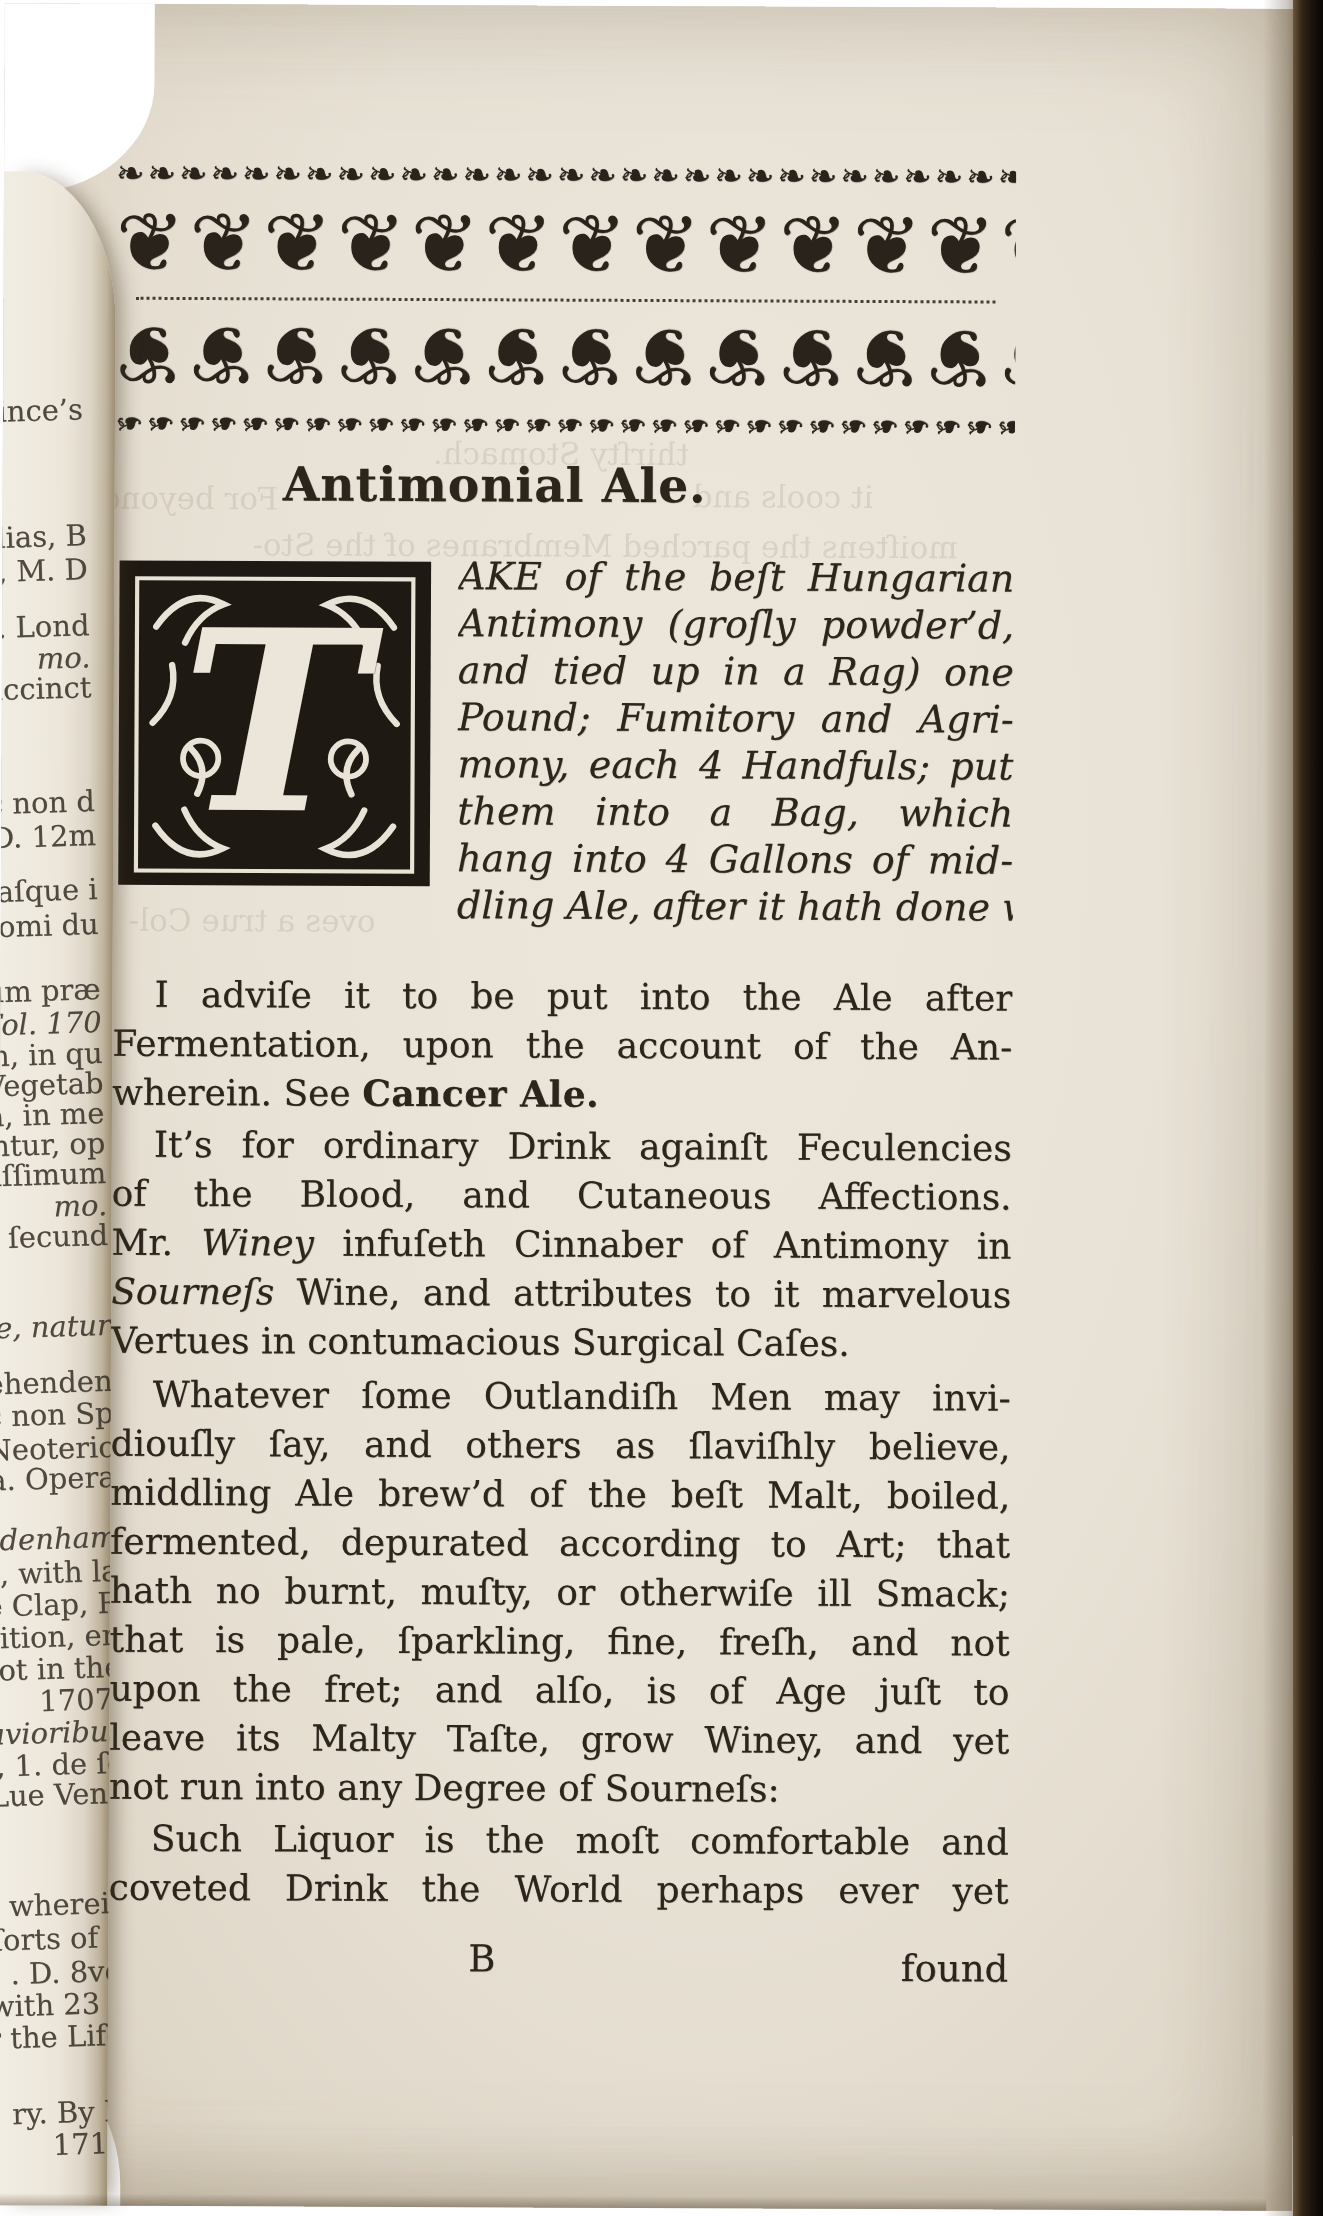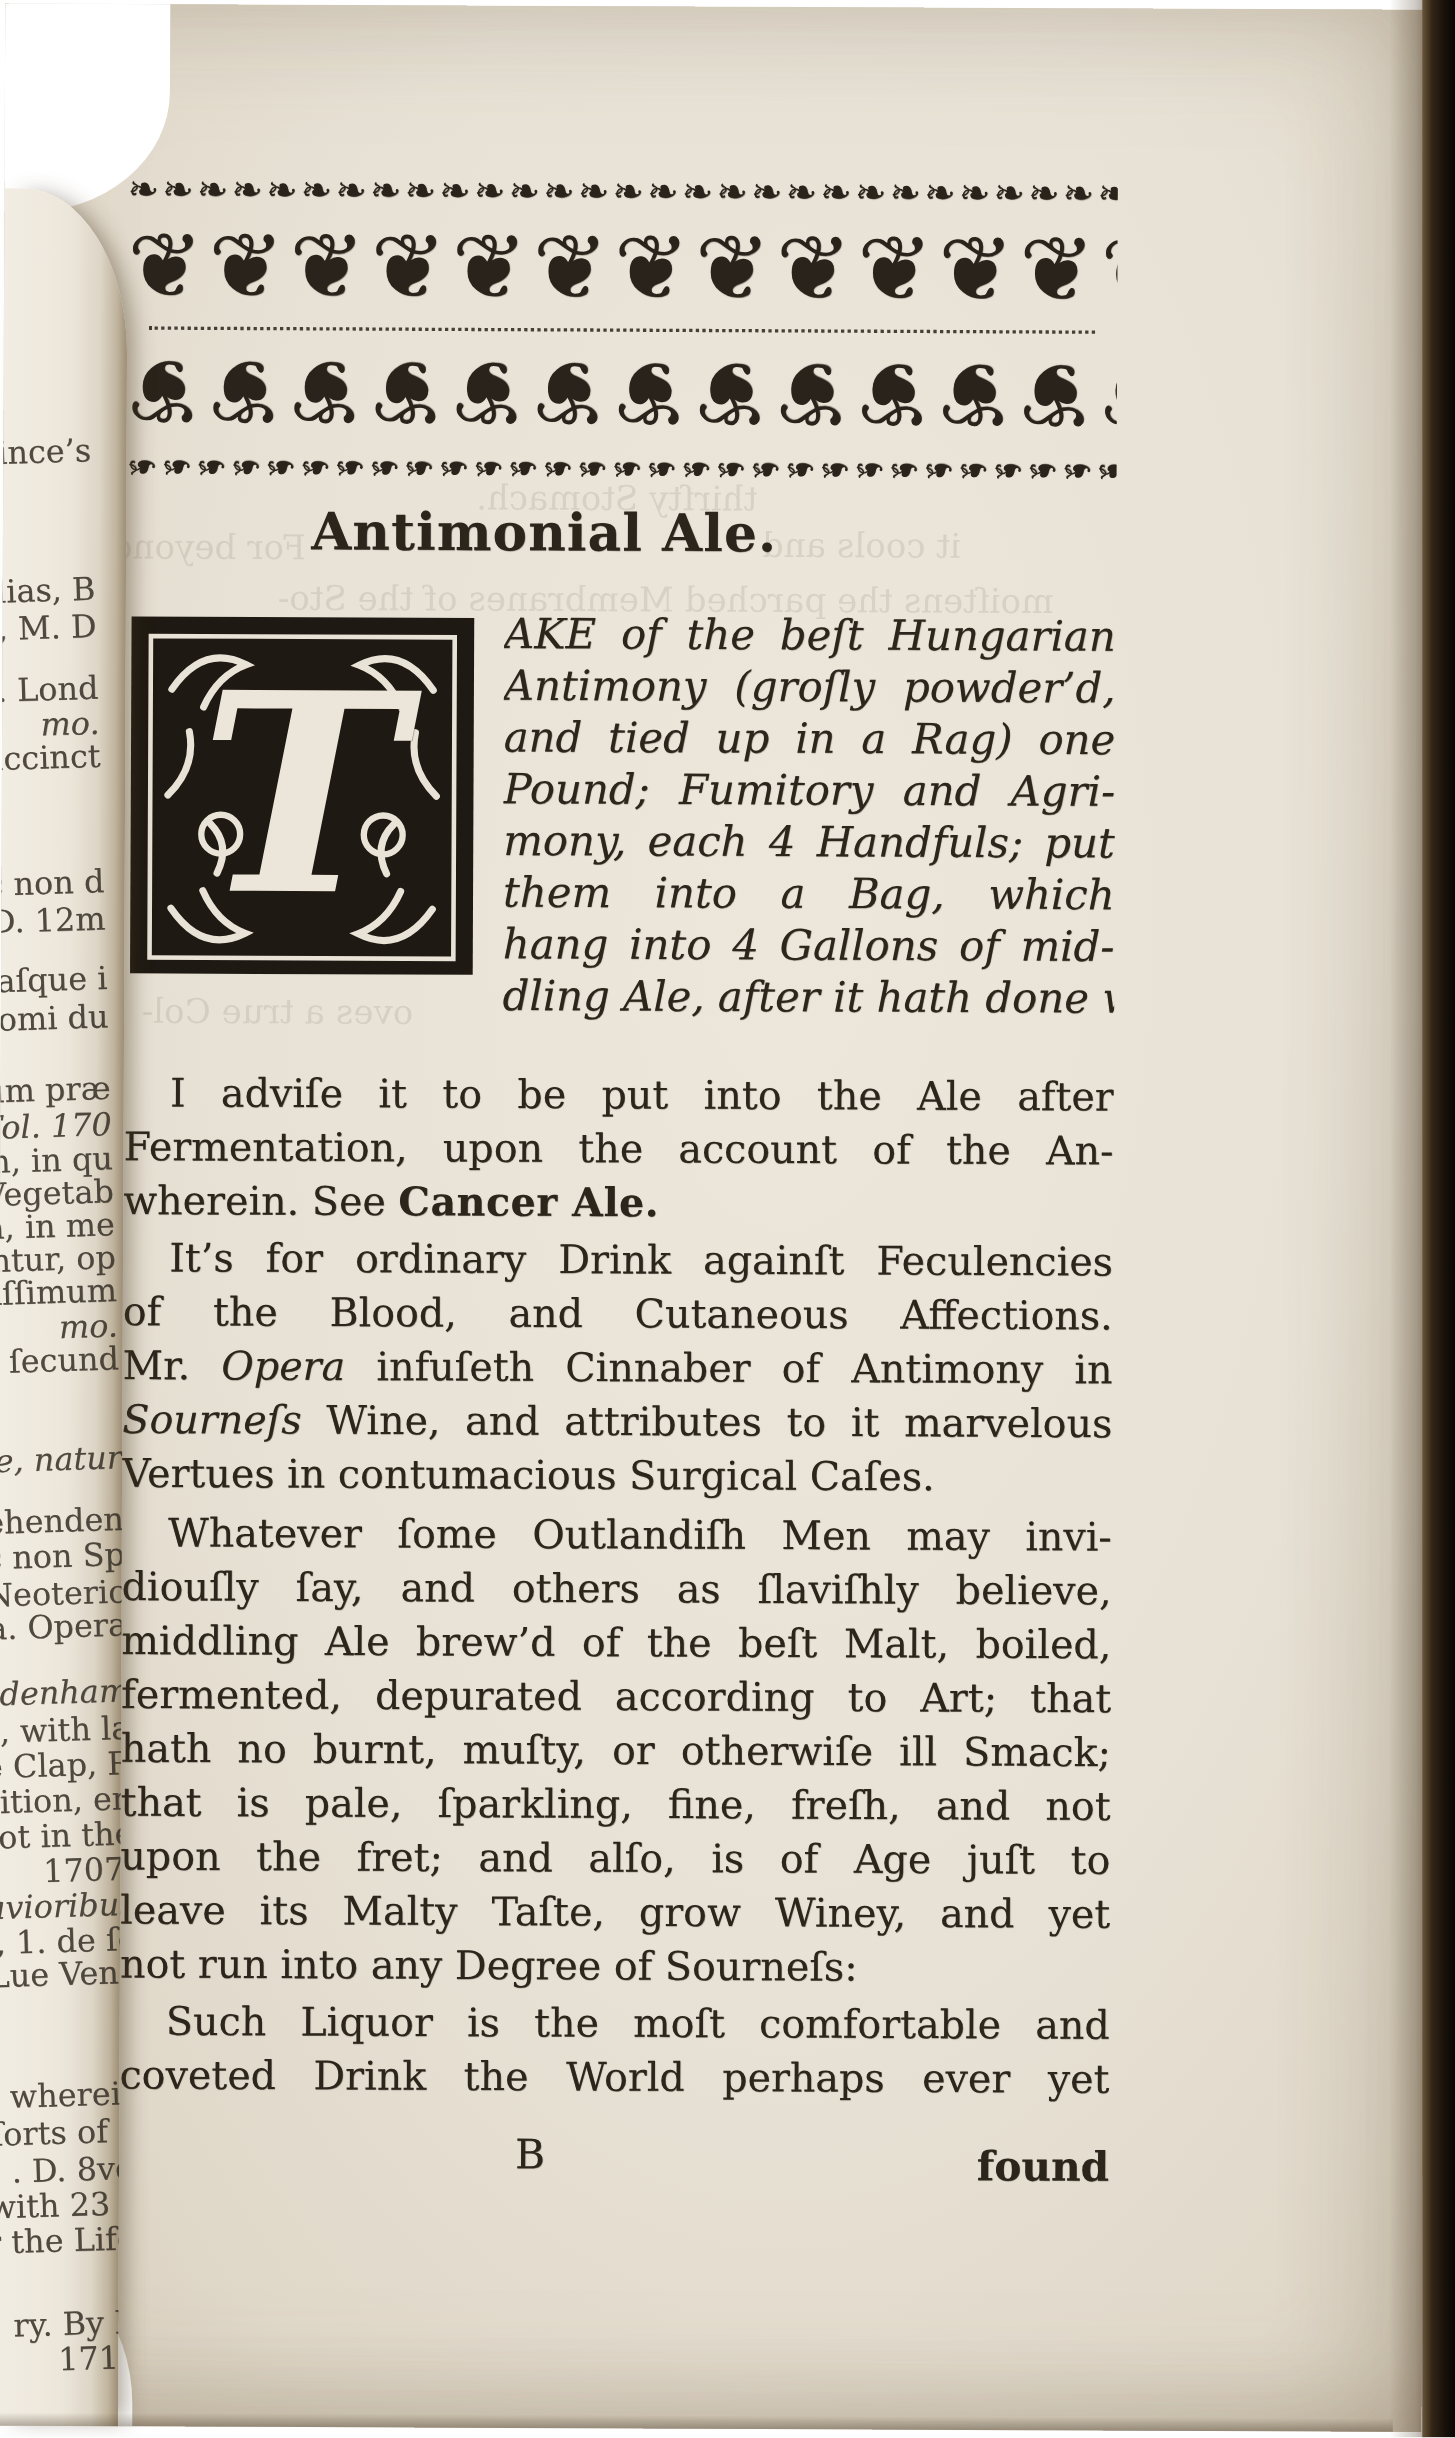--- a/index.html
+++ b/index.html
@@ -50,21 +50,21 @@
   .dropcap{float:left;width:322px;height:334px;margin:4px 22px 6px 0;}
   .line{white-space:nowrap;text-align:justify;text-align-last:justify;overflow:hidden;}
   .line.last{text-align-last:left;}
   .line.ind{text-indent:42px;}
   .body-par{position:absolute;left:0;width:900px;font-size:36px;line-height:49px;}
   .p2{top:966px;} .p3{top:1116px;} .p4{top:1366px;} .p5{top:1810px;}
   .bl{font-weight:700;letter-spacing:.5px;}
   .itw{font-style:italic;}
   .footer-line{position:absolute;left:0;top:1932px;width:900px;height:60px;font-size:37px;}
   .sig{position:absolute;left:40%;top:0;}
-  .catch{position:absolute;right:0;top:8px;font-weight:bold;}
+  .catch{position:absolute;right:0;top:8px;}
   .bottom-shade{position:absolute;left:0;right:26px;bottom:0;height:12px;
         background:linear-gradient(180deg,rgba(60,45,25,0),rgba(60,45,25,.35));}
 </style>
 </head>
 <body>
 
 <div class="stage">
 
   <div class="page">
 
@@ -121,21 +121,21 @@
 
       <div class="body-par p2 ink">
         <div class="line ind">I adviſe it to be put into the Ale after</div>
         <div class="line">Fermentation, upon the account of the An-</div>
         <div class="line last"><span>wherein.  See </span><span class="bl">Cancer Ale.</span></div>
       </div>
 
       <div class="body-par p3 ink">
         <div class="line ind">It’s for ordinary Drink againſt Feculencies</div>
         <div class="line">of the Blood, and Cutaneous Affections.</div>
-        <div class="line"><span>Mr. </span><span class="itw">Opera</span><span> infuſeth Cinnaber of Antimony in</span></div>
+        <div class="line"><span>Mr. </span><span class="itw">Winey</span><span> infuſeth Cinnaber of Antimony in</span></div>
         <div class="line"><span class="itw">Sourneſs</span><span> Wine, and attributes to it marvelous</span></div>
         <div class="line last">Vertues in contumacious Surgical Caſes.</div>
       </div>
 
       <div class="body-par p4 ink">
         <div class="line ind">Whatever ſome Outlandiſh Men may invi-</div>
         <div class="line">diouſly ſay, and others as ſlaviſhly believe,</div>
         <div class="line">middling Ale brew’d of the beſt Malt, boiled,</div>
         <div class="line">fermented, depurated according to Art; that</div>
         <div class="line">hath no burnt, muſty, or otherwiſe ill Smack;</div>

